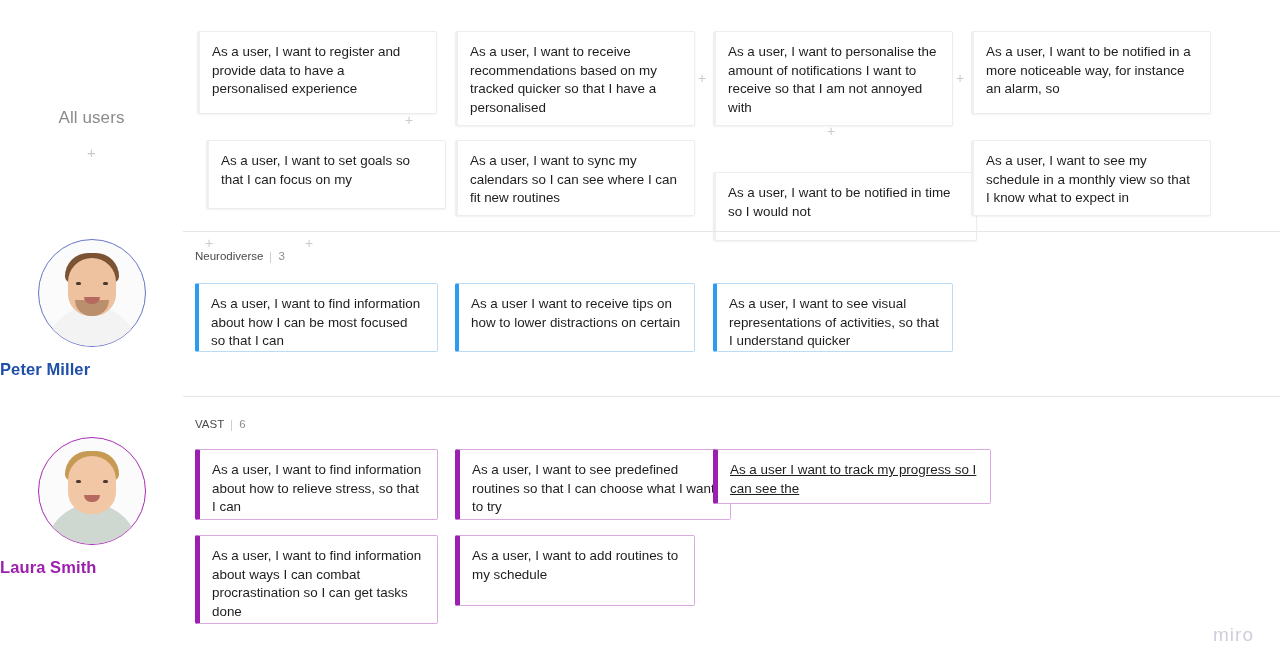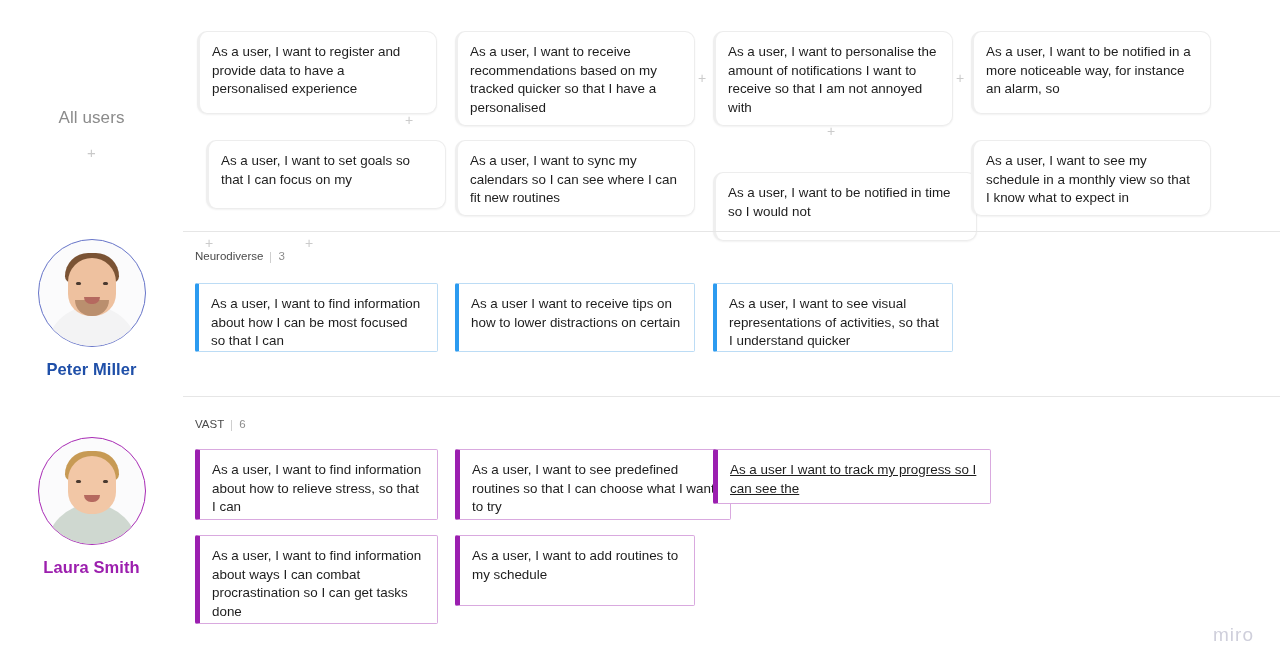--- a/index.html
+++ b/index.html
@@ -42,21 +42,20 @@
     position: absolute;
     width: 183px;
     text-align: center;
     font-size: 15px;
     color: #c9c9c9;
     line-height: 1;
   }
   .persona {
     position: absolute;
     width: 183px;
-    text-align: center;
   }
   .avatar {
     width: 106px;
     height: 106px;
     border-radius: 50%;
     margin: 0 auto;
     position: relative;
     overflow: hidden;
     background: #fbfbfc;
   }
@@ -150,21 +149,21 @@
     box-sizing: border-box;
     background: #ffffff;
     font-size: 13.4px;
     line-height: 18.6px;
     color: #1d1d1d;
     padding: 11px 13px 11px 12px;
   }
   .card.plain {
     border: 1px solid #ededed;
     border-left: 3px solid #efefef;
-    border-radius: 10px;
+    border-radius: 2px;
     box-shadow: 0 1px 2px rgba(0,0,0,.055);
   }
   .card.blue {
     border: 1px solid #bcdcf5;
     border-left: 4px solid #2c9bf0;
     border-radius: 2px;
   }
   .card.purple {
     border: 1px solid #d9a9df;
     border-left: 5px solid #9b1fb0;

